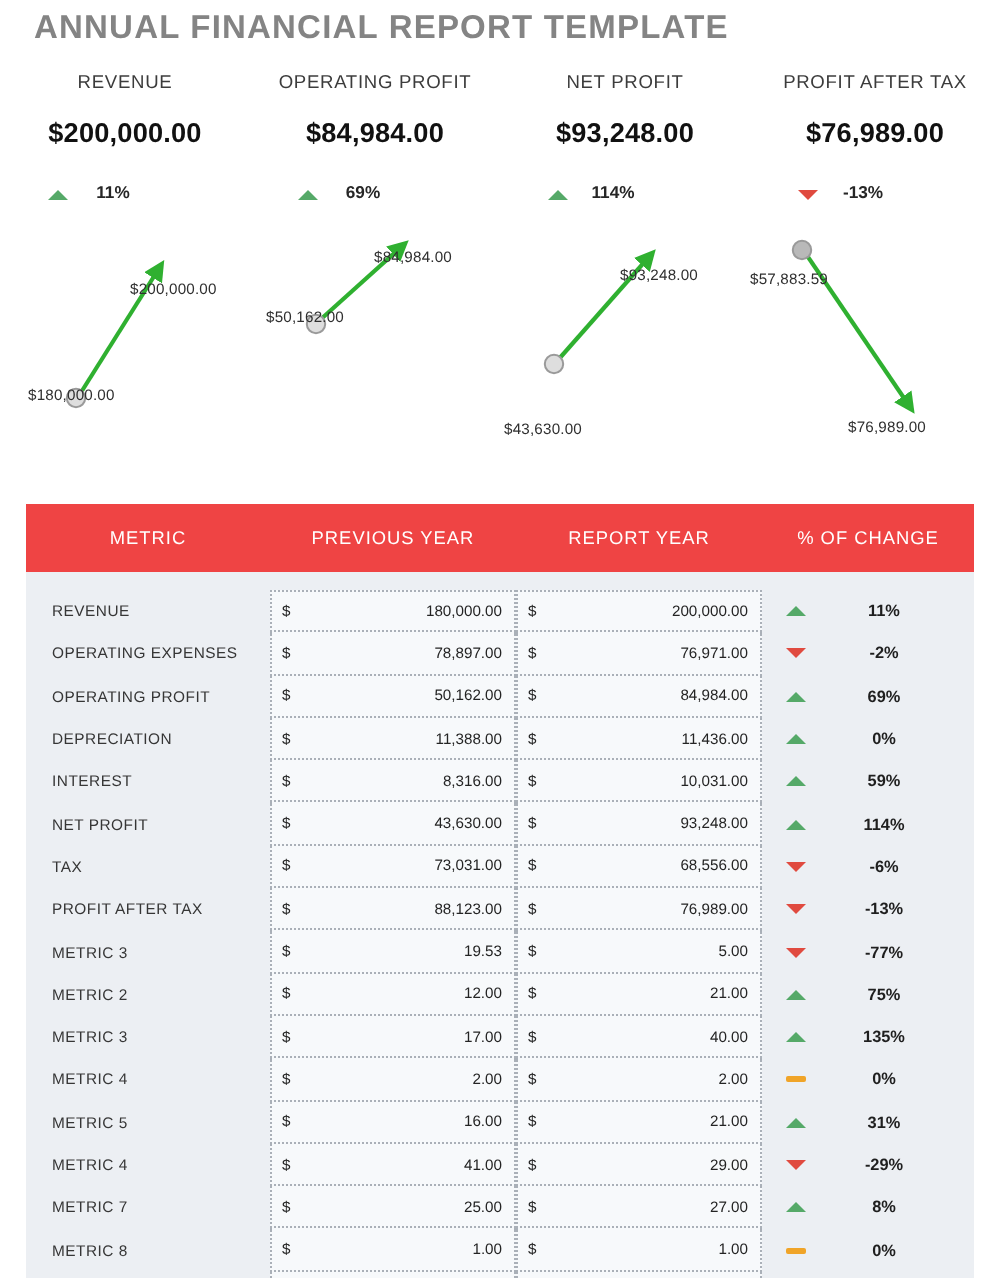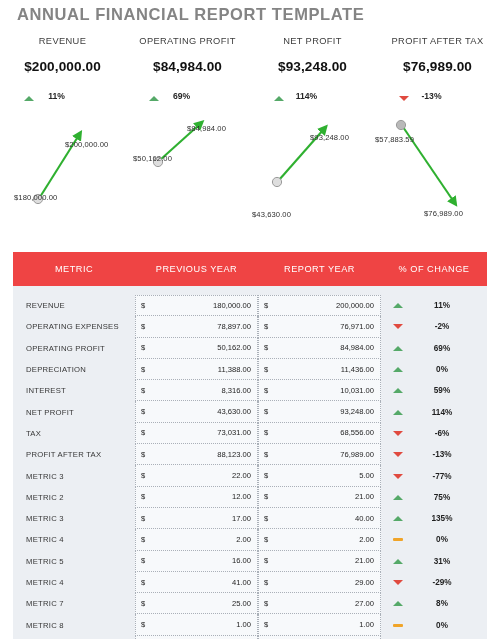--- a/index.html
+++ b/index.html
@@ -409,21 +409,21 @@
           <span class="ind">
             <span class="tri-down"></span>
           </span>
           <span class="pct">-13%</span>
         </div>
       </div>
       <div class="row">
         <div class="cell-metric">METRIC 3</div>
         <div class="cell-money">
           <span class="cur">$</span>
-          <span>22.00</span>
+          <span>19.53</span>
         </div>
         <div class="cell-money">
           <span class="cur">$</span>
           <span>5.00</span>
         </div>
         <div class="cell-change">
           <span class="ind">
             <span class="tri-down"></span>
           </span>
           <span class="pct">-77%</span>

